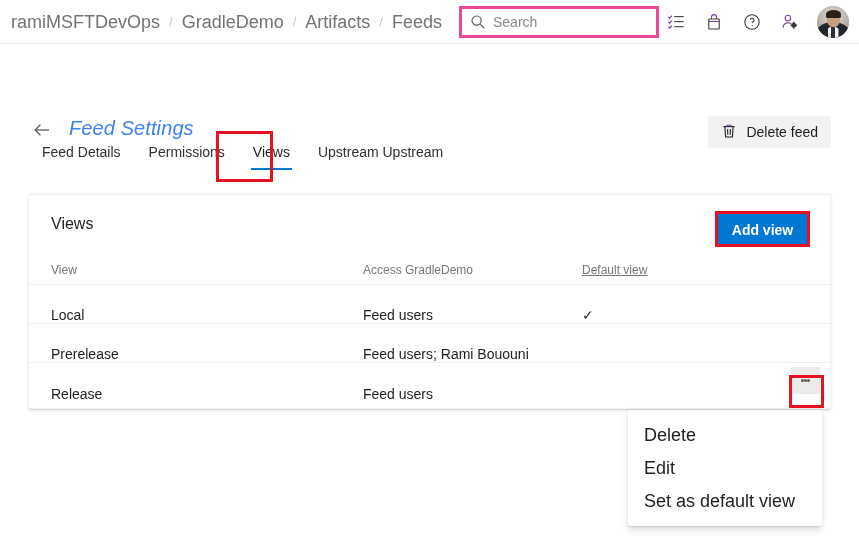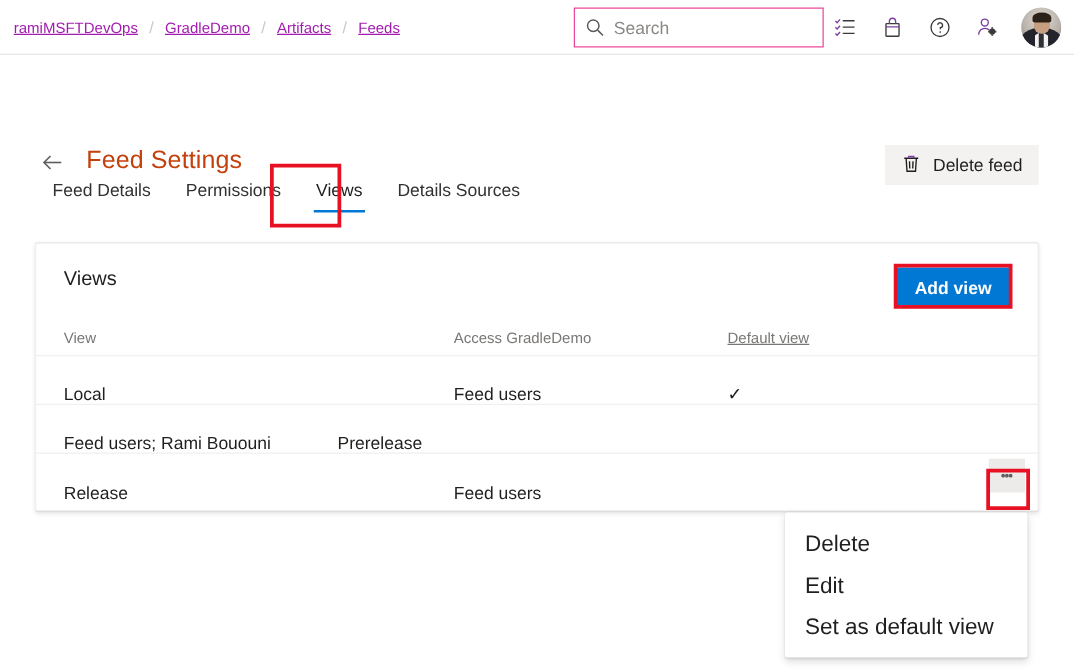--- a/index.html
+++ b/index.html
@@ -19,39 +19,38 @@
     background: #ffffff;
     border-bottom: 1px solid #e6e6e6;
     display: flex; align-items: center;
   }
   .breadcrumb {
     display: flex; align-items: center;
     margin-left: 11px;
     height: 100%;
   }
   .crumb {
-    font-size: 12px;
-    color: #a21caf;
+    font-size: 18px;
+    color: #737373;
     padding: 0 9px;
     line-height: 44px;
     white-space: nowrap;
     cursor: pointer;
-    text-decoration: underline;
   }
   .crumb.first { padding-left: 0; }
   .crumb-sep {
     font-size: 13px;
     color: #c8c8c8;
     line-height: 44px;
   }
 
   .search-wrap {
     position: absolute; left: 459px; top: 6px;
     width: 200px; height: 32px;
-    border: 1px solid #ec4899;
+    border: 3px solid #ec4899;
     background: #ffffff;
     display: flex; align-items: center;
     padding: 0 8px;
   }
   .search-icon { flex: 0 0 auto; width: 16px; height: 16px; margin-right: 7px; color:#5a5a5a; }
   .search-input {
     border: none; outline: none;
     font-family: "Liberation Sans", sans-serif;
     font-size: 14px; color: #323130;
     width: 100%; background: transparent;
@@ -88,22 +87,23 @@
   .page-head {
     position: absolute; left: 0; top: 44px;
     width: 859px; height: 80px;
   }
   .back-arrow {
     position: absolute; left: 32px; top: 76px;
     width: 20px; height: 20px; color: #605e5c; cursor: pointer;
   }
   .page-title {
     position: absolute; left: 69px; top: 73px;
-    font-size: 20px; color: #c2410c; font-weight: 400;
+    font-size: 20px; color: #3b82f6; font-weight: 400;
     letter-spacing: 0.1px;
+    font-style: italic;
   }
   .delete-feed-btn {
     position: absolute; right: 28px; top: 72px;
     height: 32px;
     background: #f3f2f1;
     border: none;
     display: flex; align-items: center;
     padding: 0 13px;
     cursor: pointer;
     font-family: "Liberation Sans", sans-serif;
@@ -336,21 +336,21 @@
   <div class="tab">
     <span>Feed Details</span>
   </div>
   <div class="tab">
     <span>Permissions</span>
   </div>
   <div class="tab active">
     <span>Views</span>
   </div>
   <div class="tab">
-    <span>Details Sources</span>
+    <span>Upstream Upstream</span>
   </div>
 </div>
 
 <div class="card">
   <div class="card-head">
     <div class="card-title">Views</div>
     <button class="add-view-btn">Add view</button>
   </div>
 
   <div class="tbl">
@@ -362,22 +362,22 @@
 
     <div class="row">
       <div class="td col-view">Local</div>
       <div class="td col-perm">Feed users</div>
       <div class="td col-def">
         <span class="check">✓</span>
       </div>
     </div>
 
     <div class="row">
+      <div class="td col-view">Prerelease</div>
       <div class="td col-perm">Feed users; Rami Bououni</div>
-      <div class="td col-view">Prerelease</div>
       <div class="td col-def">
         <span class="check"></span>
       </div>
     </div>
 
     <div class="row">
       <div class="td col-view">Release</div>
       <div class="td col-perm">Feed users</div>
       <div class="td col-def">
         <span class="check"></span>

